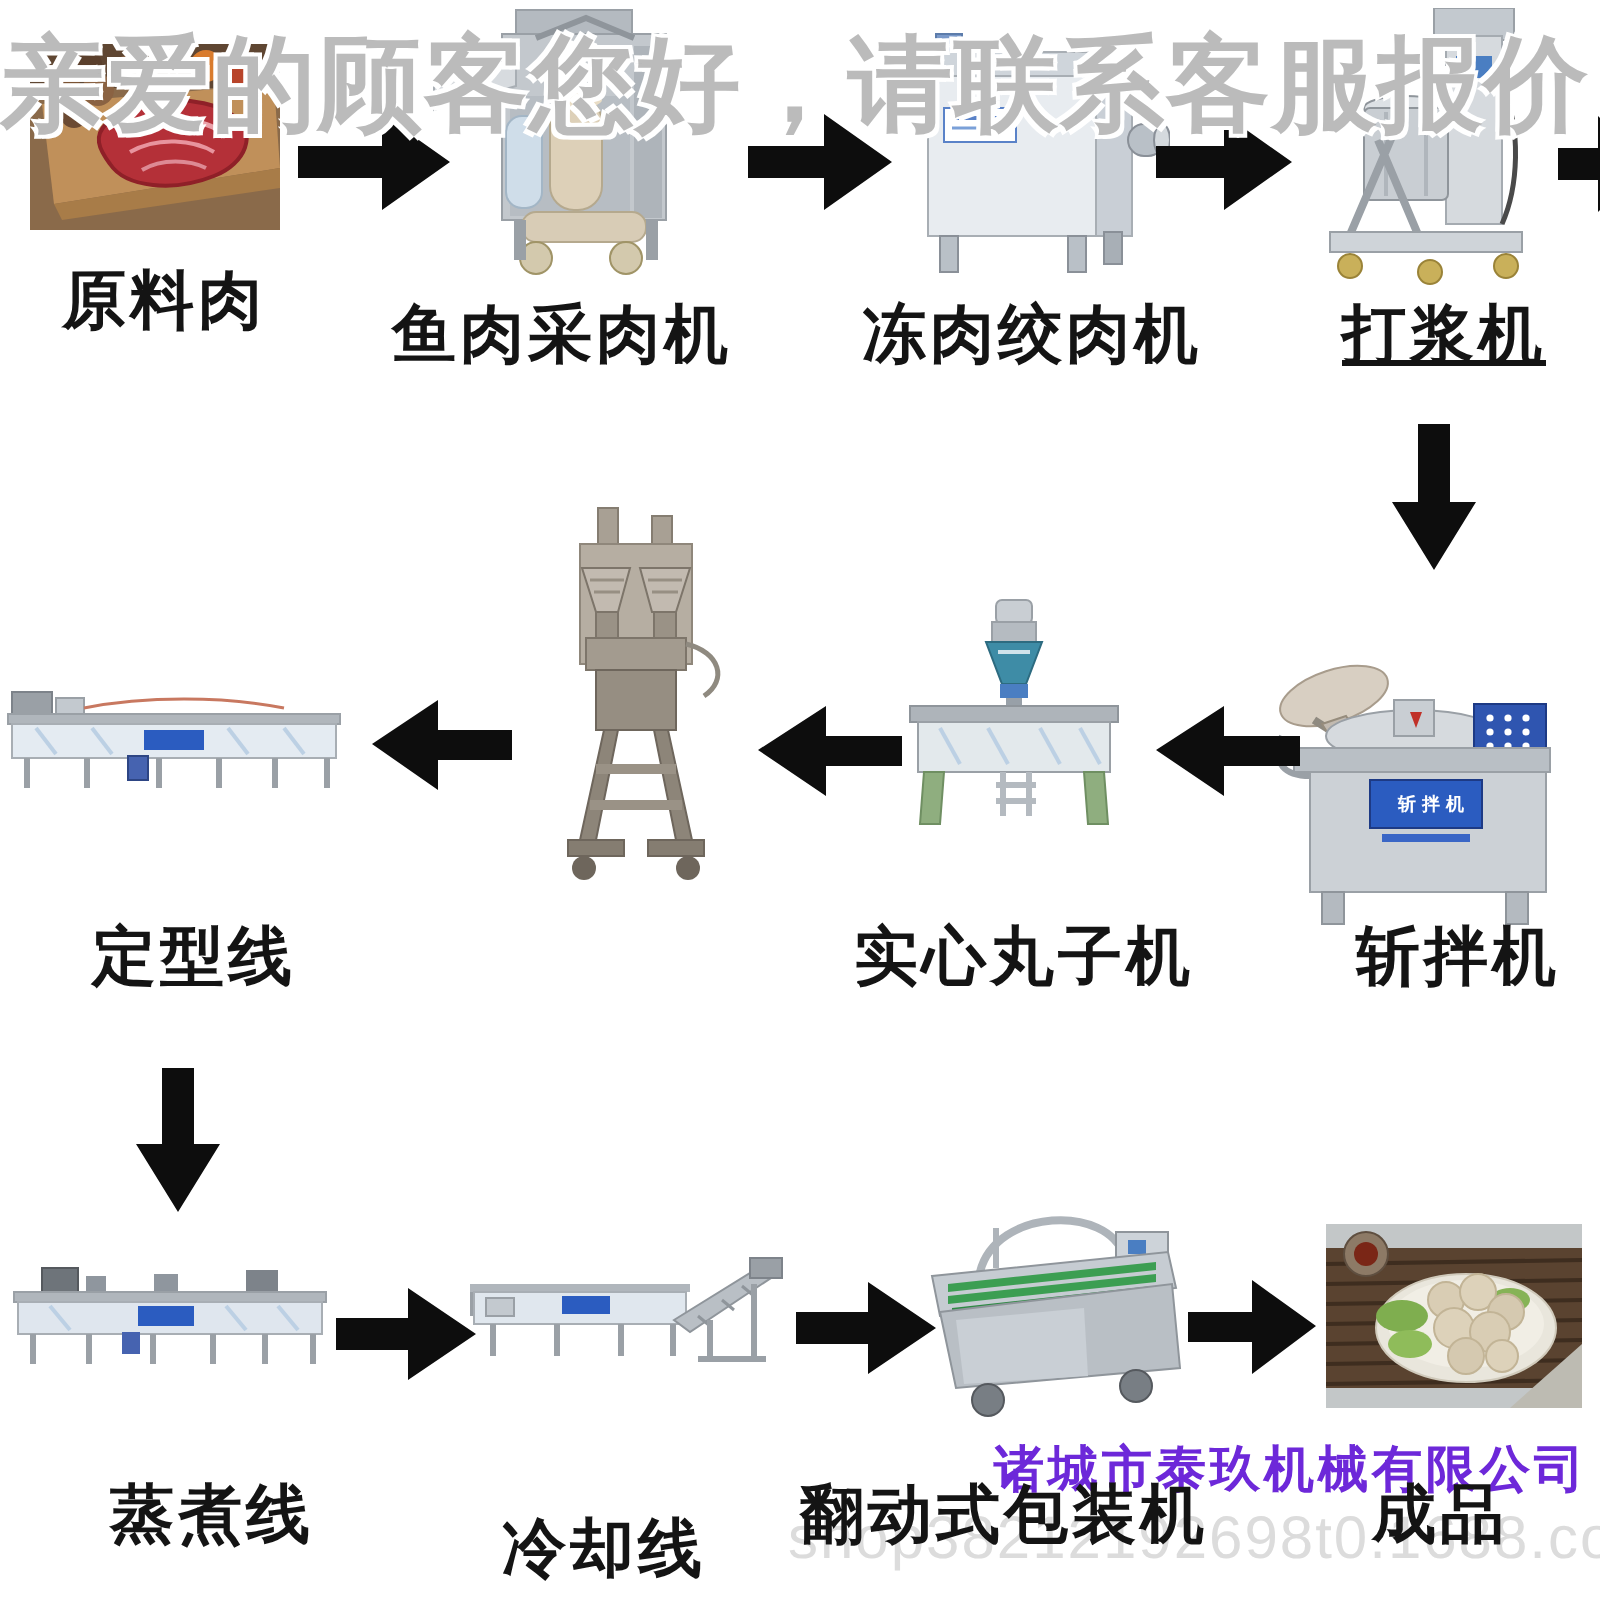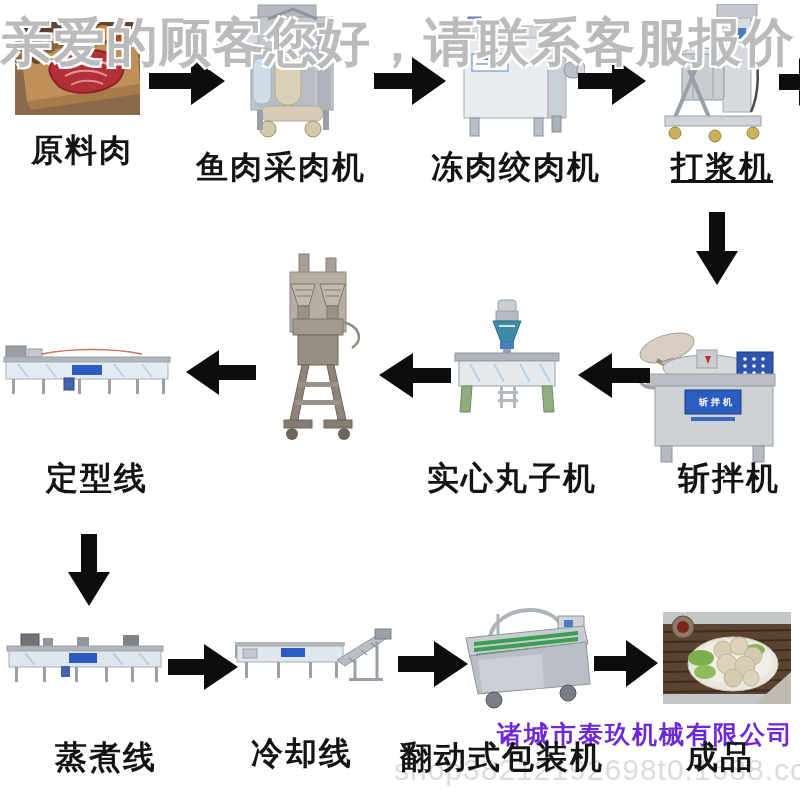--- a/index.html
+++ b/index.html
@@ -399,17 +399,17 @@
   <div class="flow-label zlabels" style="left:82px;top:133px;">原料肉</div>
   <div class="flow-label zlabels" style="left:281px;top:150px;">鱼肉采肉机</div>
   <div class="flow-label zlabels" style="left:516px;top:150px;">冻肉绞肉机</div>
   <div class="flow-label zlabels" style="left:722px;top:150px;text-decoration:underline;">打浆机</div>
 
   <div class="flow-label zlabels" style="left:97px;top:461px;font-family:Liberation Serif, serif;">定型线</div>
   <div class="flow-label zlabels" style="left:512px;top:461px;">实心丸子机</div>
   <div class="flow-label zlabels" style="left:729px;top:461px;">斩拌机</div>
 
   <div class="flow-label zlabels" style="left:74px;top:740px;margin-left:32px;">蒸煮线</div>
-  <div class="flow-label zlabels" style="left:302px;top:736px;">冷却线</div>
+  <div class="flow-label zlabels" style="left:302px;top:757px;">冷却线</div>
   <div class="flow-label zlabels" style="left:502px;top:740px;">翻动式包装机</div>
   <div class="flow-label zlabels" style="left:720px;top:740px;">成品</div>
 
 </div>
 
 </body></html>

